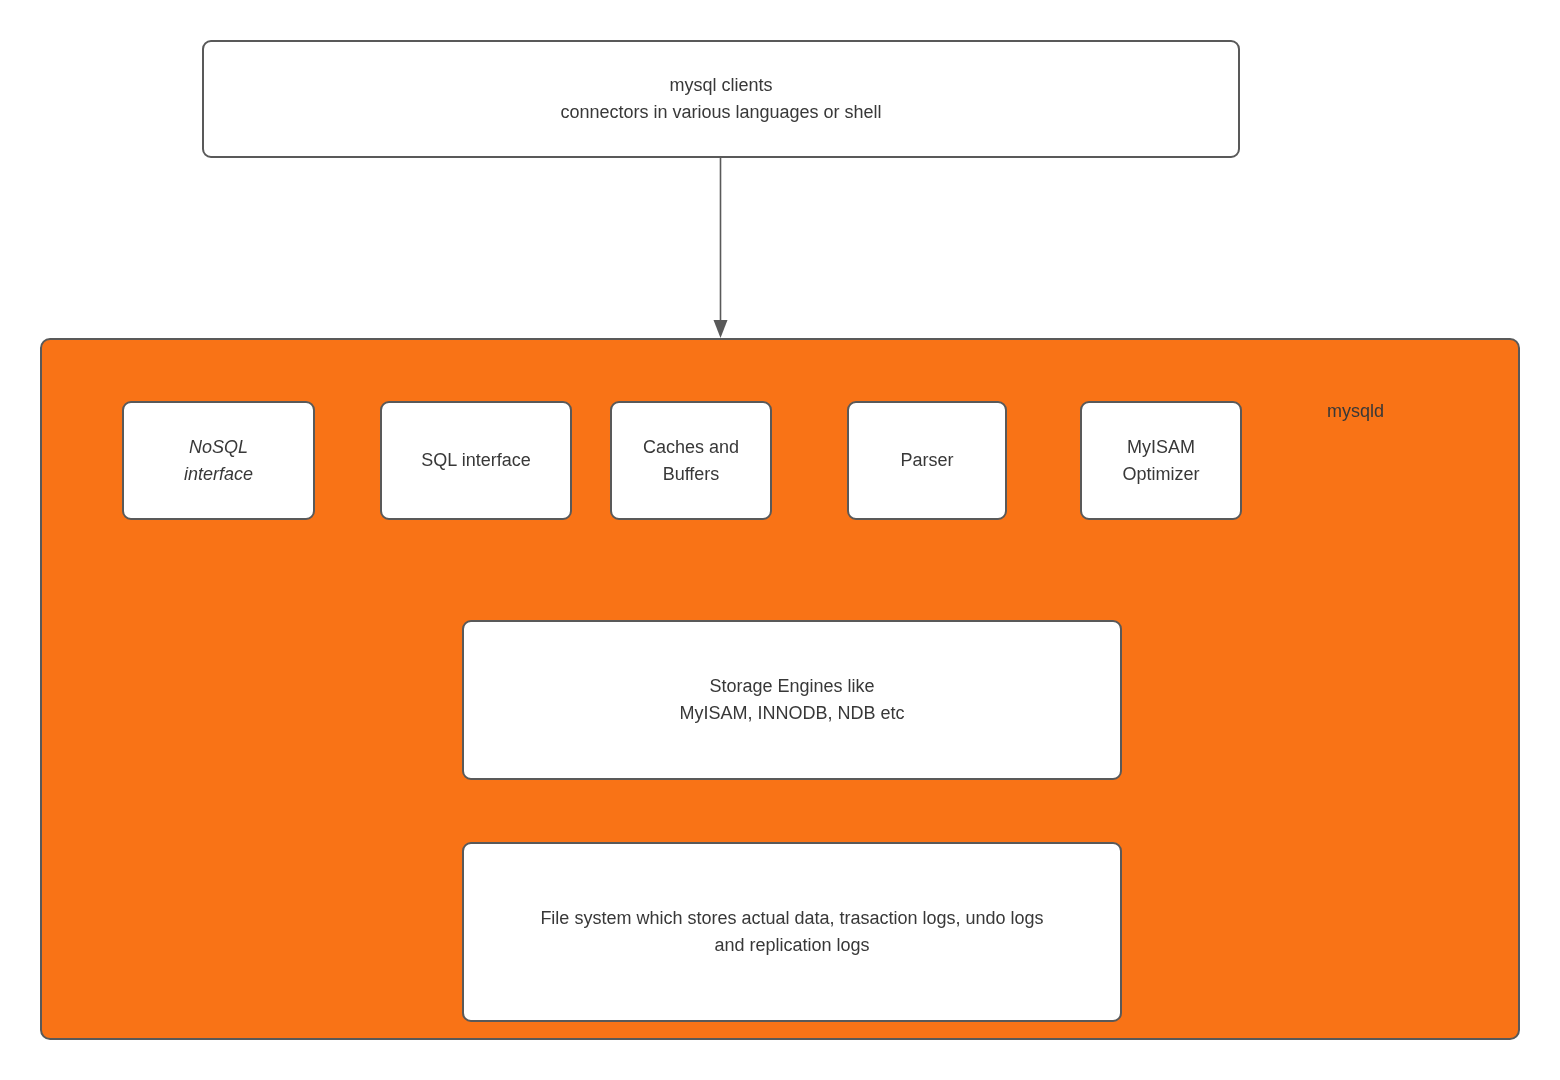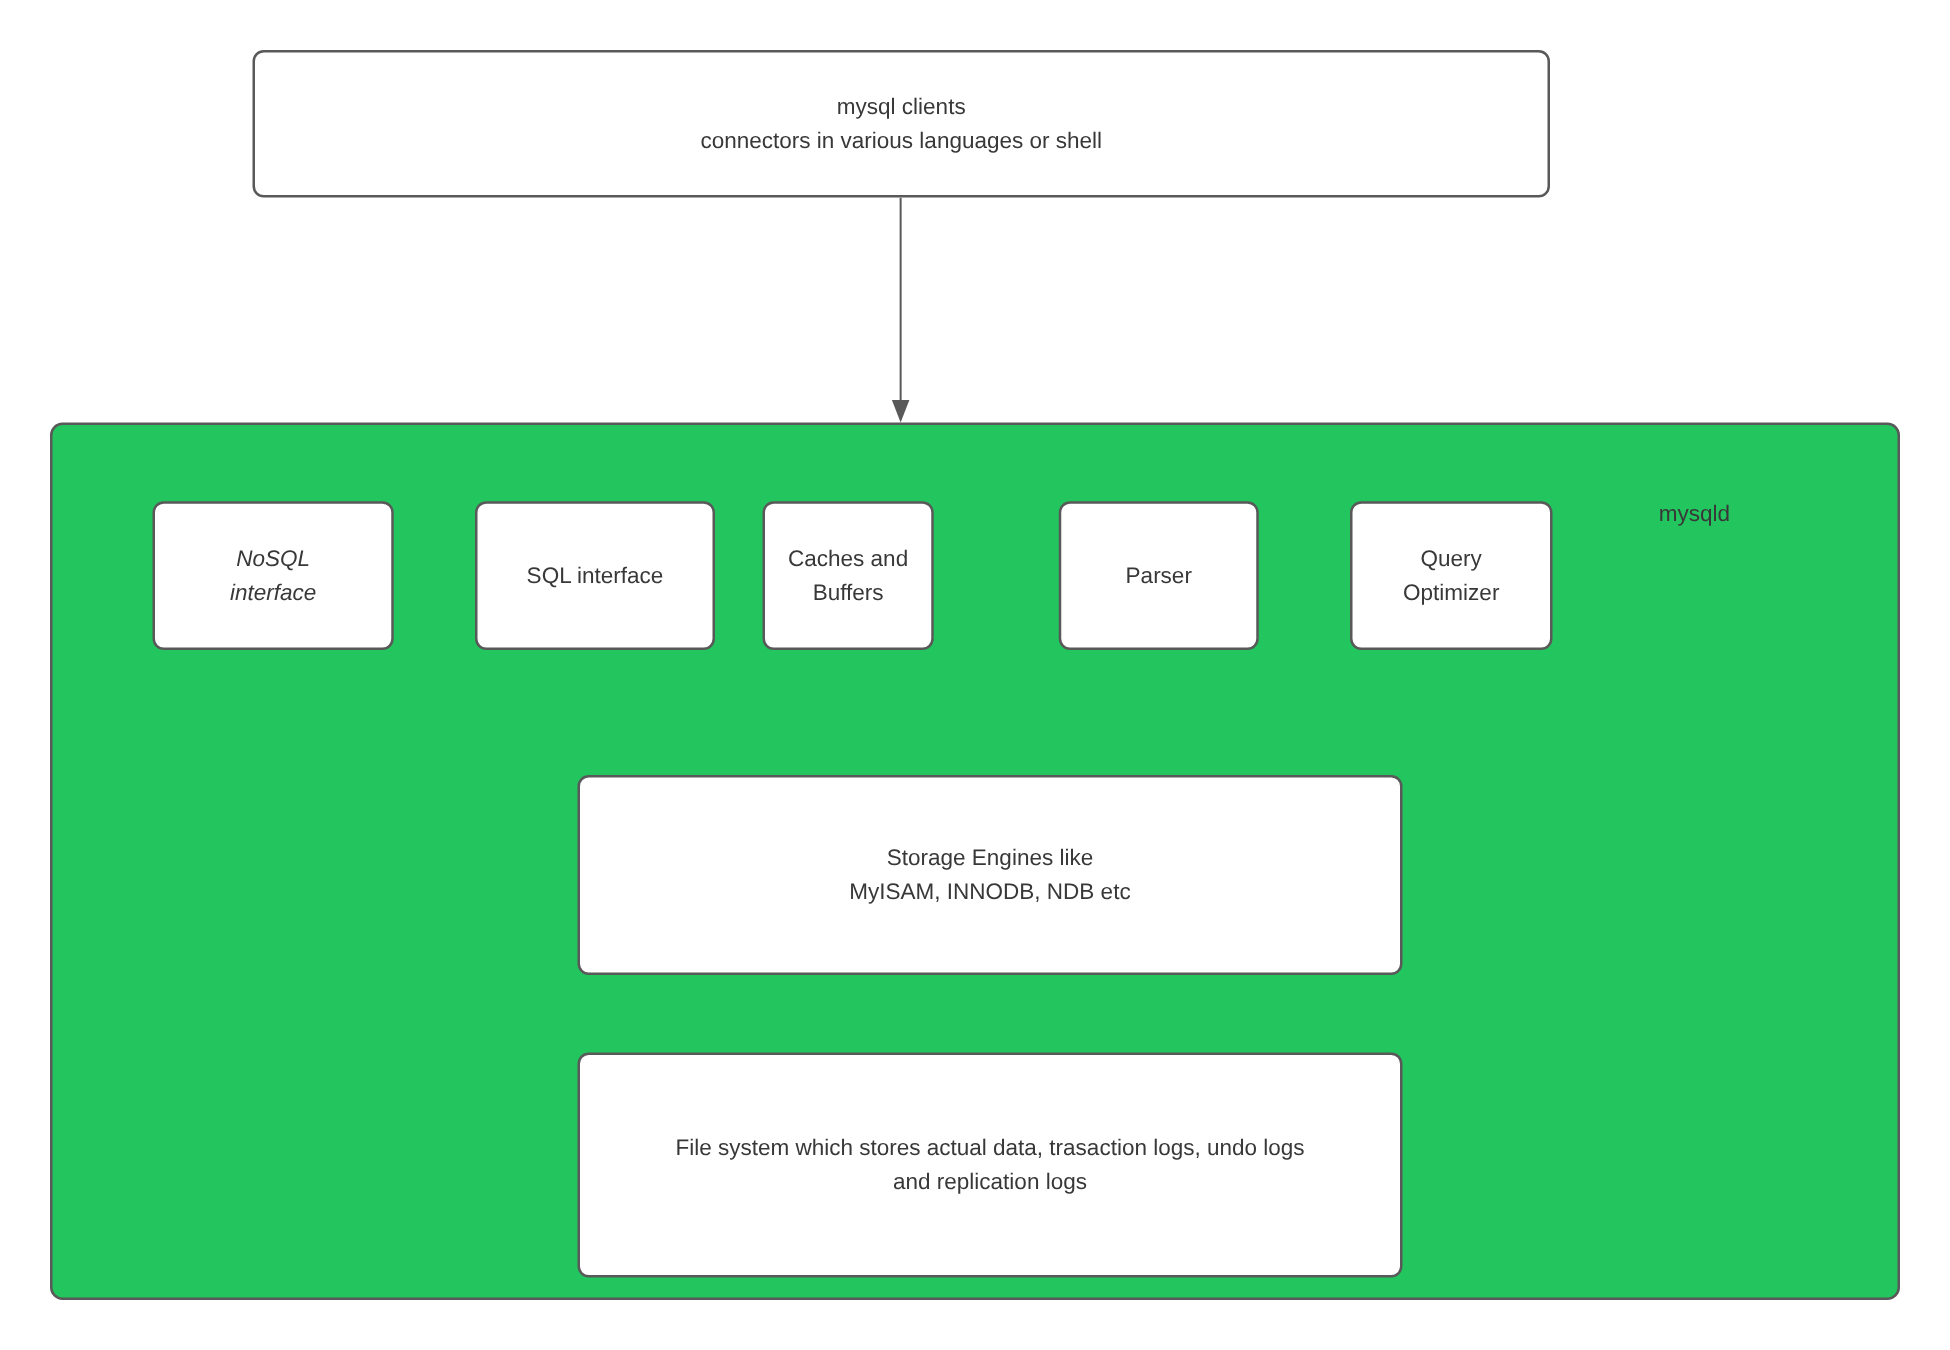--- a/index.html
+++ b/index.html
@@ -37,34 +37,34 @@
   .client-node { left: 202px; top: 40px; width: 1038px; height: 118px; }
   
   .arrow-svg { position: absolute; left: 702px; top: 158px; width: 37px; height: 181px; }
   
   .server-node {
     position: absolute;
     box-sizing: border-box;
     left: 40px; top: 338px; width: 1480px; height: 702px;
     border: 2px solid #595959;
     border-radius: 10px;
-    background: #22c55e;
+    background: #f97316;
   }
   .server-label {
     position: absolute;
     left: 1285px; top: 58px;
     font-size: 18px;
     line-height: 27px;
     color: #383838;
   }
   
   .comp { height: 119px; top: 61px; }
   .comp-nosql     { left: 80px;   width: 193px; font-style: italic; }
   .comp-sql       { left: 338px;  width: 192px; }
-  .comp-caches    { left: 568px;  width: 137px; }
+  .comp-caches    { left: 568px;  width: 162px; }
   .comp-parser    { left: 805px;  width: 160px; }
   .comp-optimizer { left: 1038px; width: 162px; }
   
   .storage-node    { left: 420px; top: 280px; width: 660px; height: 160px; }
   .filesystem-node { left: 420px; top: 502px; width: 660px; height: 180px; }
 </style>
 </head>
 <body>
 
 <div id="canvas">
@@ -95,21 +95,21 @@
     <div class="node comp comp-caches">
       <span class="label">Caches and
 Buffers</span>
     </div>
 
     <div class="node comp comp-parser">
       <span class="label">Parser</span>
     </div>
 
     <div class="node comp comp-optimizer">
-      <span class="label">Query
+      <span class="label">MyISAM
 Optimizer</span>
     </div>
 
     <div class="node storage-node">
       <span class="label">Storage Engines like
 MyISAM, INNODB, NDB etc</span>
     </div>
 
     <div class="node filesystem-node">
       <span class="label">File system which stores actual data, trasaction logs, undo logs

